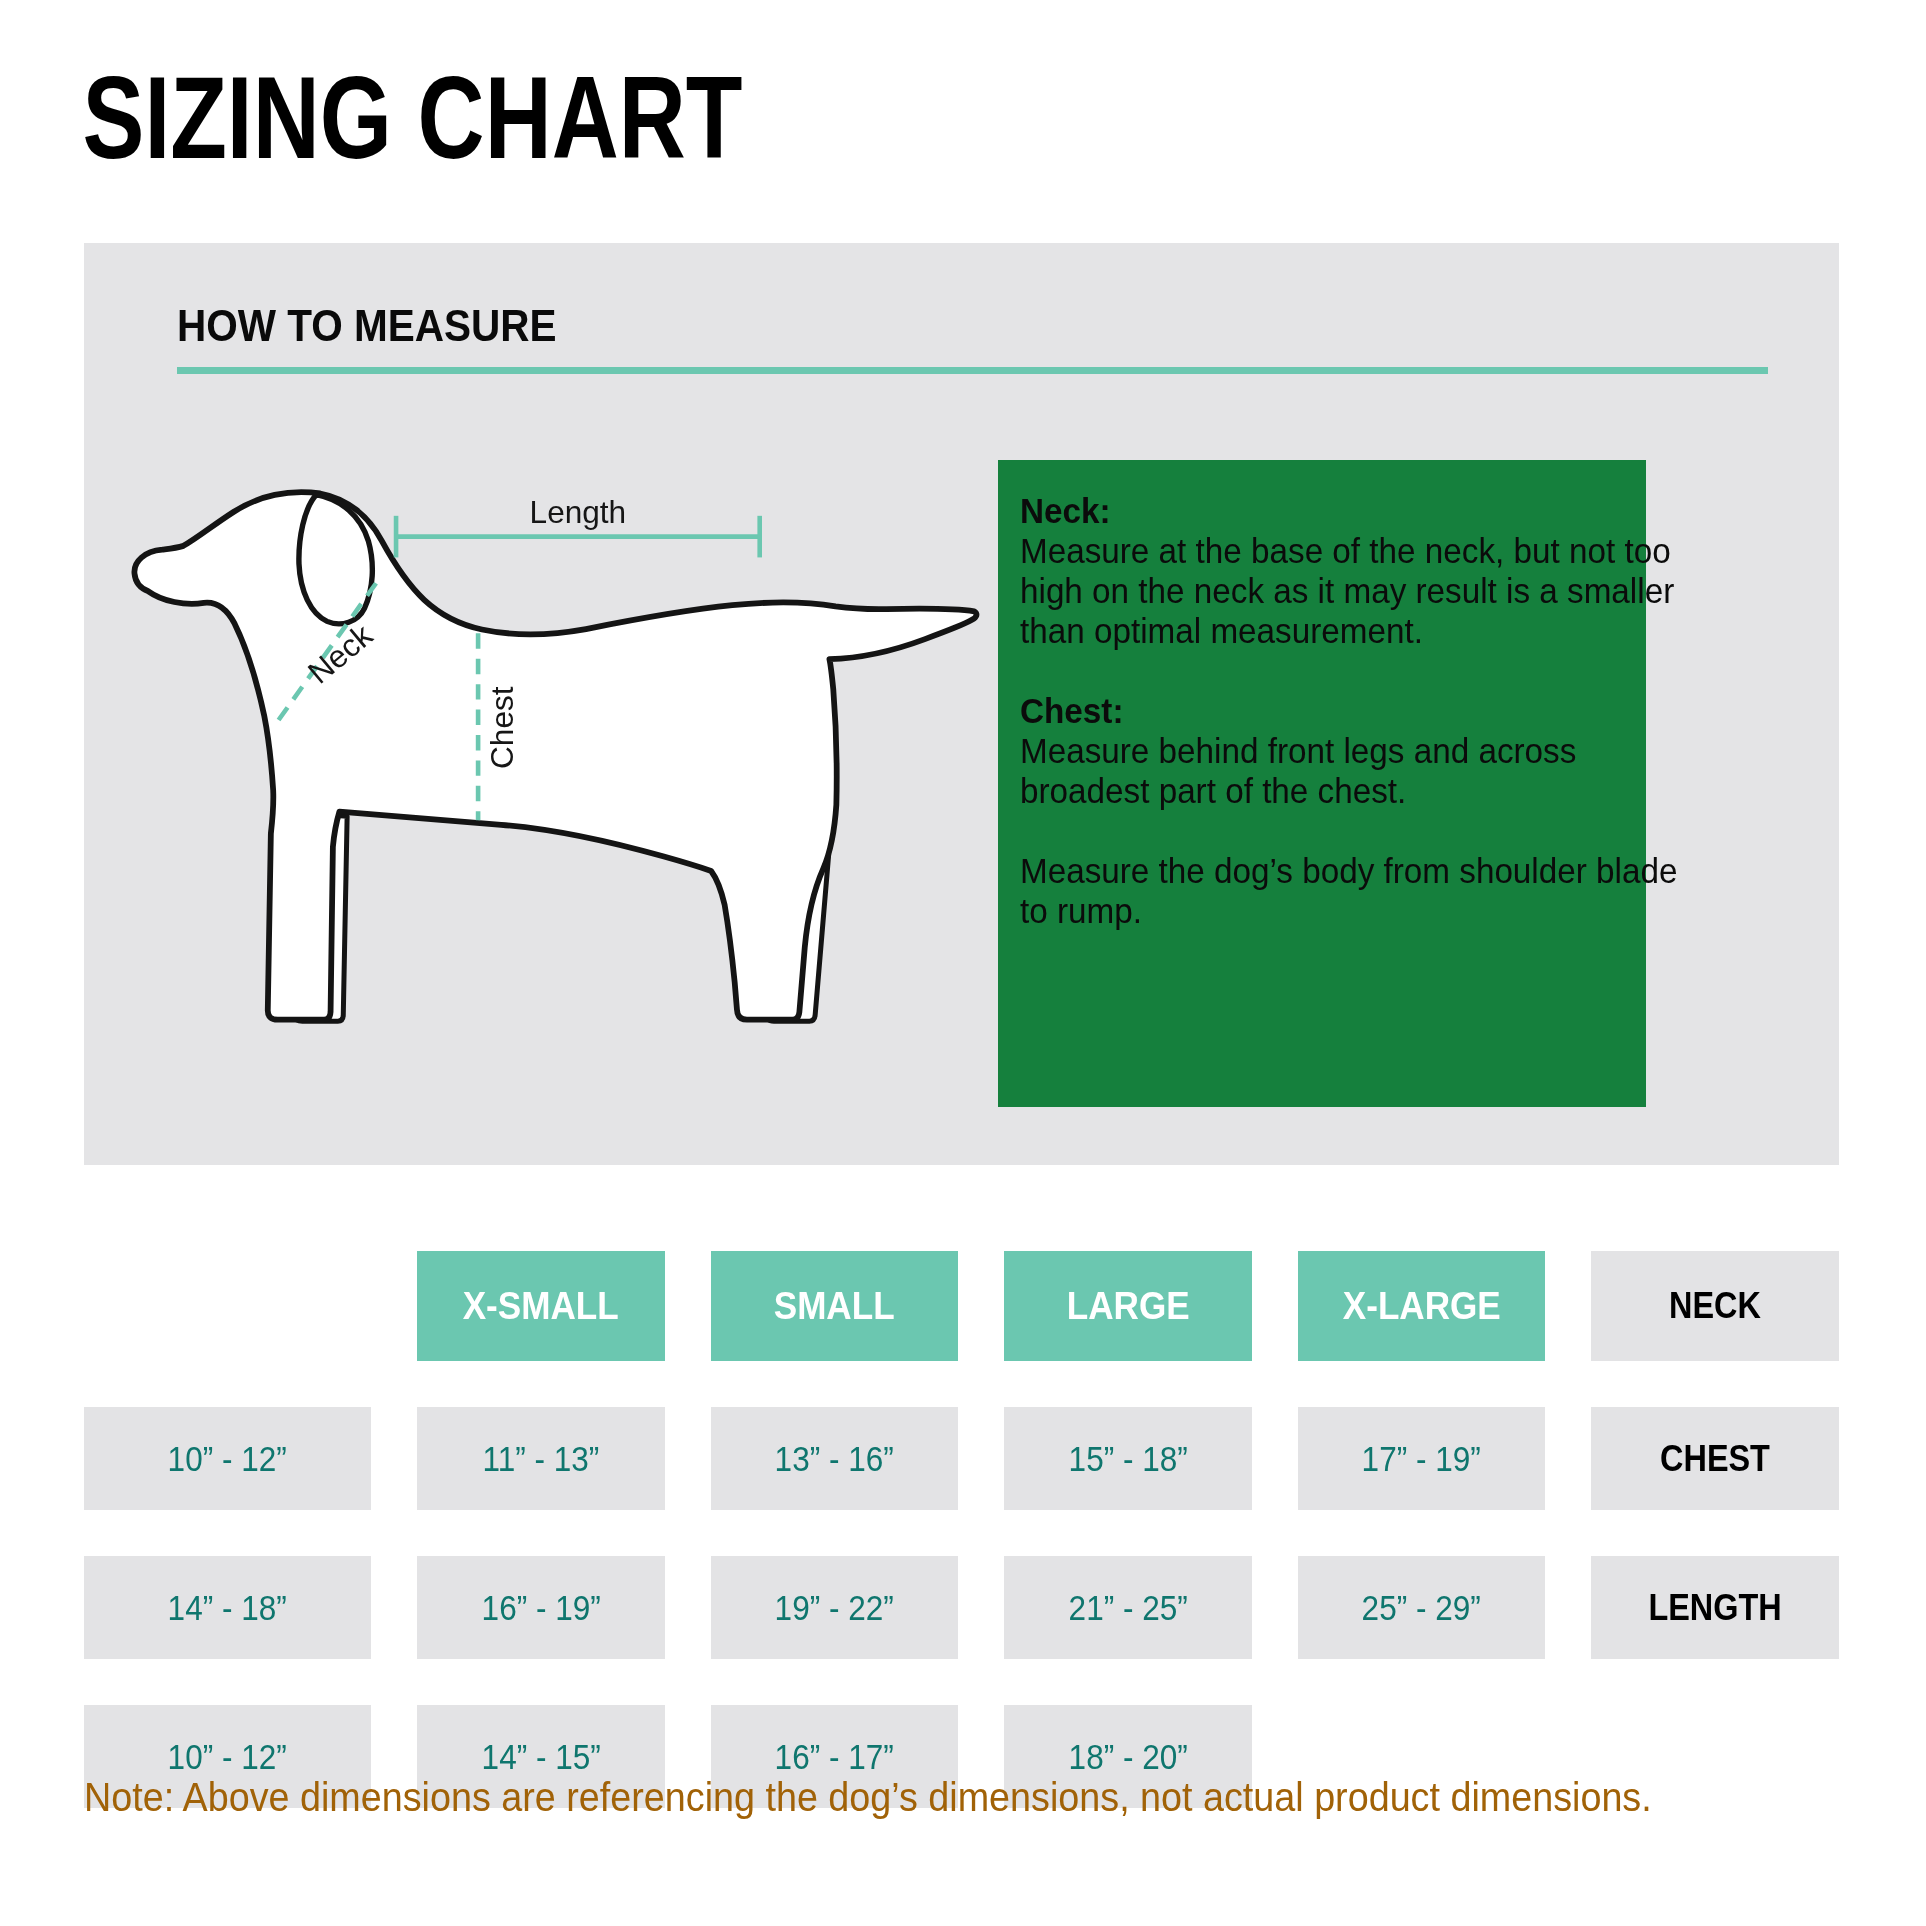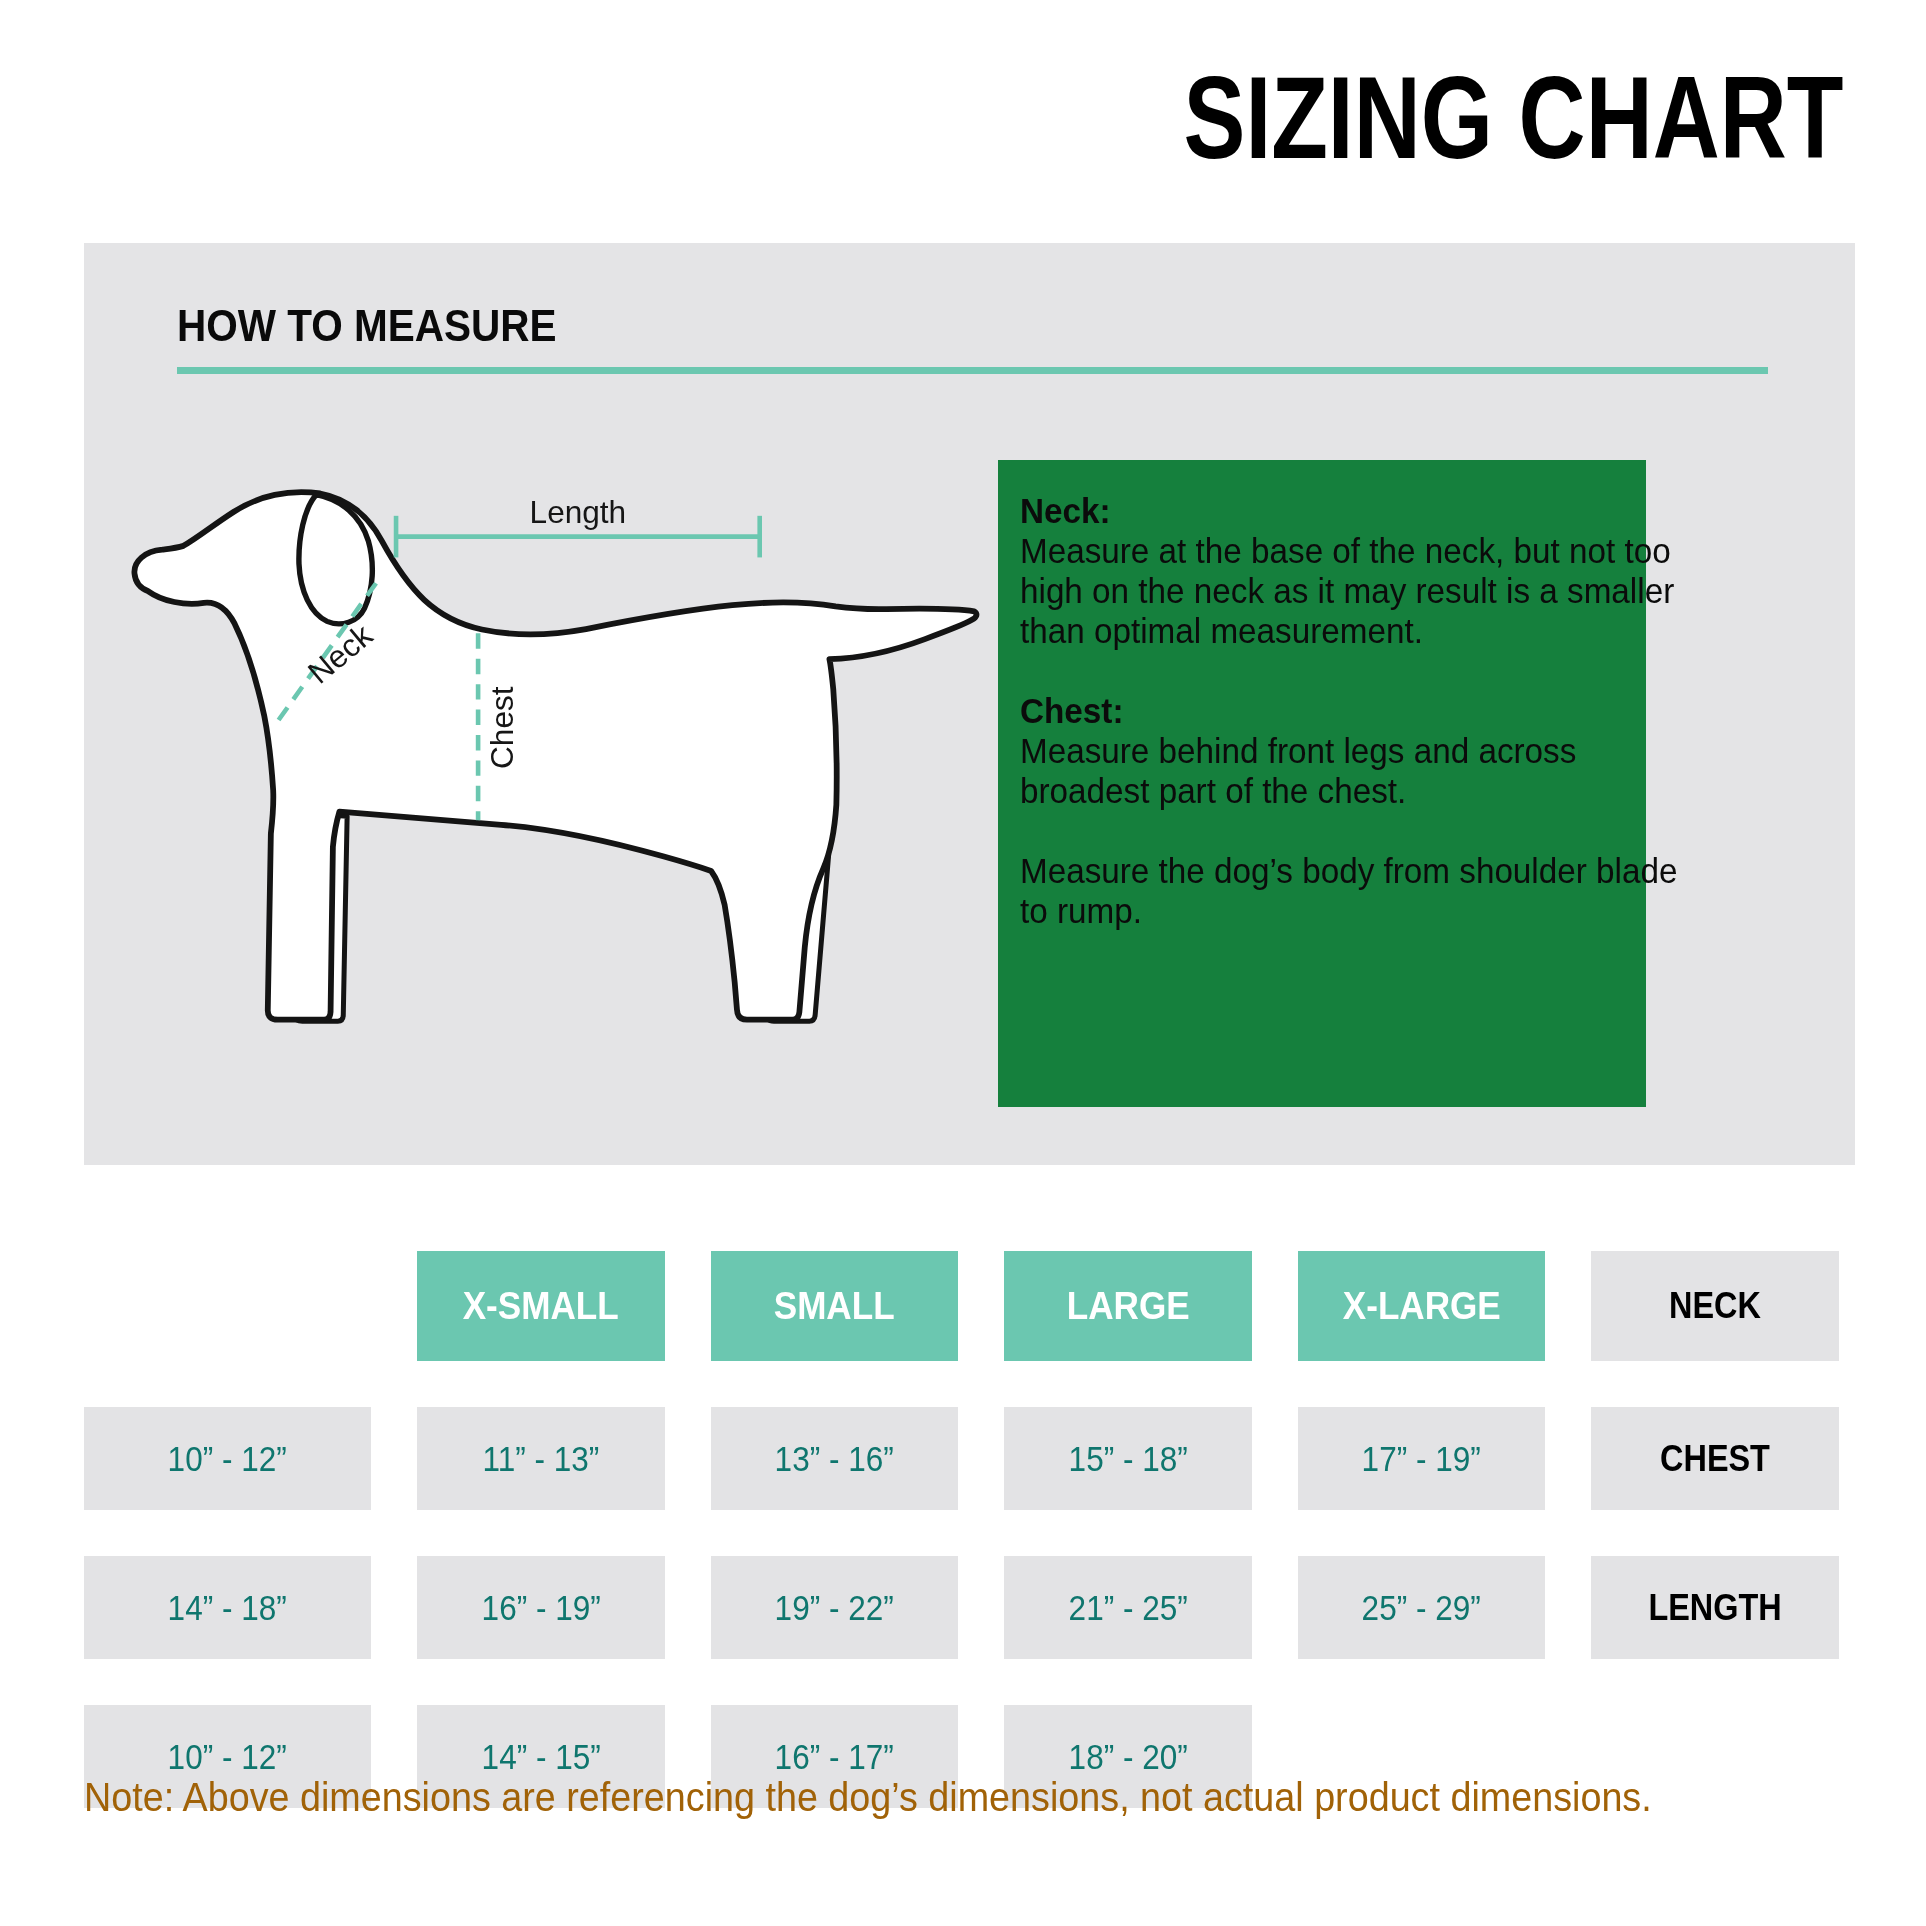--- a/index.html
+++ b/index.html
@@ -21,33 +21,32 @@
   .cx80  { transform: scaleX(0.80); transform-origin: center; }
   .cx90c { transform: scaleX(0.90); transform-origin: center; }
   .cx90l { transform: scaleX(0.90); transform-origin: left center; }
   .cx92l { transform: scaleX(0.92); transform-origin: left center; }
   .cx95l { transform: scaleX(0.95); transform-origin: left center; }
 
   .page-title {
     position: absolute;
     top: 60px; left: 0;
     width: 100%;
-    text-align: right;
+    text-align: left;
     font-size: 116px;
     line-height: 116px;
     font-weight: bold;
     color: #000000;
   }
 
   .htm-panel {
     position: absolute;
     left: 84px; top: 243px;
     width: 1755px; height: 922px;
     background: #e4e4e6;
-    padding-left: 16px;
   }
   .htm-heading {
     position: absolute;
     left: 93px; top: 58px;
     font-size: 45px;
     line-height: 50px;
     font-weight: bold;
     color: #0a0a0a;
   }
   .htm-underline {

